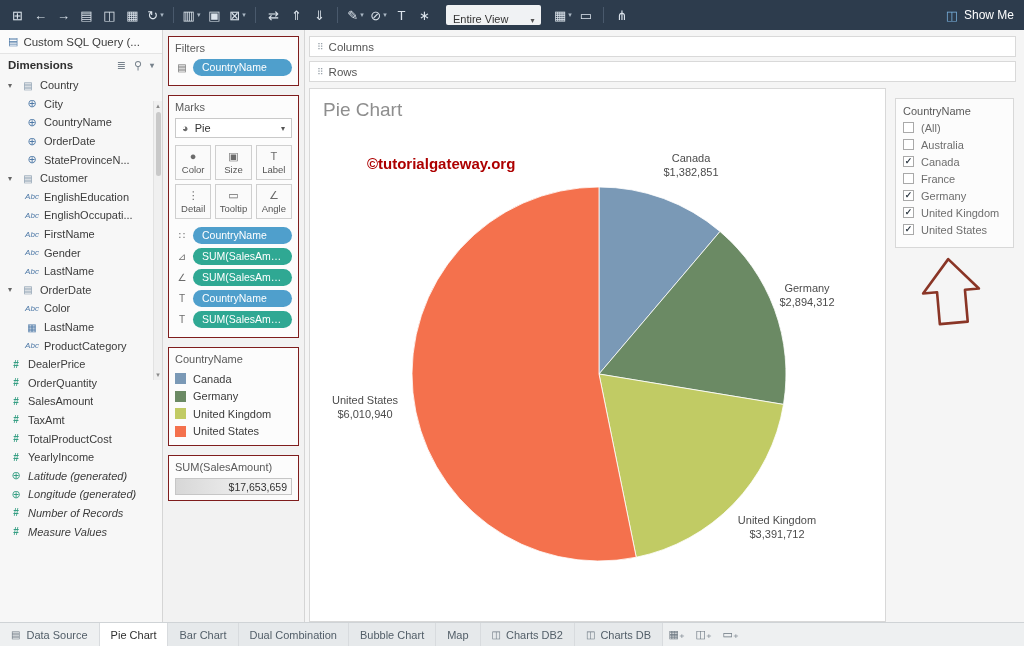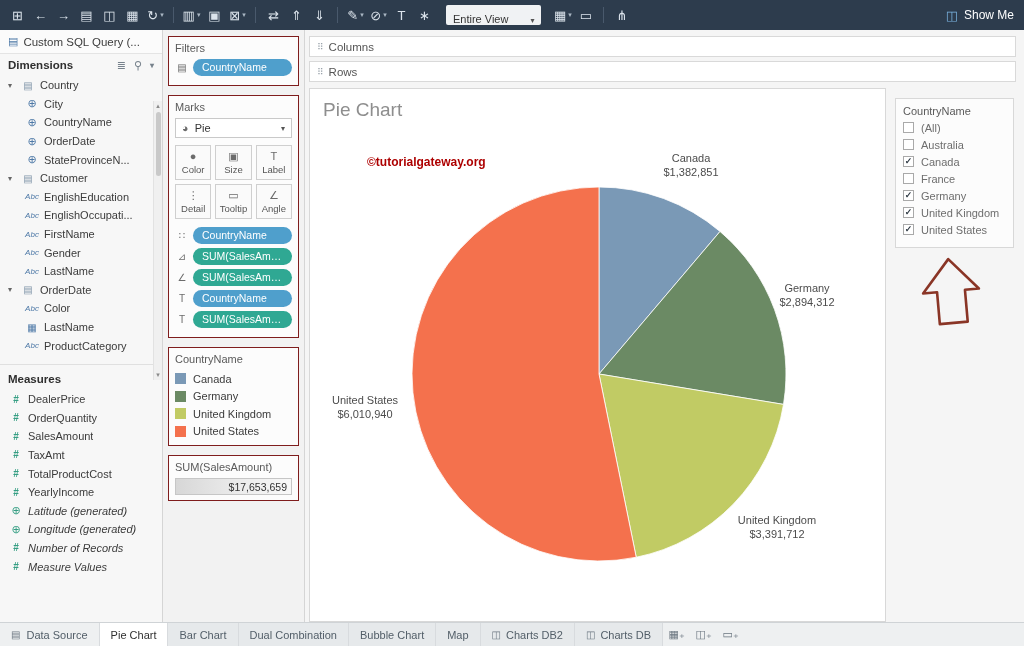--- a/index.html
+++ b/index.html
@@ -73,21 +73,21 @@
 
 .center{position:absolute;top:30px;left:305px;right:0;bottom:24px;background:#f5f5f5}
 .shelf{height:21px;margin:0 8px 0 4px;background:#fff;border:1px solid #d9d9d9;display:flex;align-items:center;gap:6px;padding:0 7px}
 .shelf.first{margin-top:6px}
 .shelf.second{margin-top:4px}
 .grip{color:#9aa3ab;font-size:9px;letter-spacing:-1px}
 .shelf-label{color:#555;font-size:11.5px}
 .work-row{display:flex;margin-top:6px;height:534px}
 .sheet{width:577px;margin-left:4px;background:#fff;border:1px solid #d8d8d8;position:relative;flex:none}
 .sheet-title{position:absolute;left:13px;top:10px;font-size:19px;color:#8e8e8e}
-.watermark{position:absolute;left:57px;top:66px;font-size:12px;font-weight:bold;color:#ad0000}
+.watermark{position:absolute;left:57px;top:66px;font-size:15px;font-weight:bold;color:#ad0000}
 .pie-wrap{position:absolute;left:101px;top:97px;width:376px;height:376px}
 .pl{position:absolute;text-align:center;color:#4c4c4c;line-height:14px;transform:translateX(-50%);white-space:nowrap;font-size:11px}
 .pl0{left:381px;top:62px}
 .pl1{left:497px;top:192px}
 .pl2{left:467px;top:424px}
 .pl3{left:55px;top:304px}
 .right-panel{flex:1;position:relative;padding:10px 10px 0 9px}
 .filter-card{background:#fcfcfc;border:1px solid #d8d8d8;padding:6px 7px}
 .chk-row{display:flex;align-items:flex-start;gap:7px;height:17px;color:#6e6e6e;cursor:pointer}
 .chk{width:11px;height:11px;border:1px solid #a9a9a9;background:#fff;display:flex;align-items:center;justify-content:center;font-size:9px;color:#2f3a44;font-weight:bold;flex:none;line-height:1}
@@ -262,23 +262,20 @@
         </div>
         <div class="tree-row d1">
           <span class="ficon f-date">▦</span>
           <span class="flabel">LastName</span>
         </div>
         <div class="tree-row d1">
           <span class="ficon f-abc">Abc</span>
           <span class="flabel">ProductCategory</span>
         </div>
       </div>
-    <div class="sec-head meas-head">
-      <span>Measures</span>
-    </div>
     <div id="measList">
         <div class="tree-row">
           <span class="ficon f-num green">#</span>
           <span class="flabel">DealerPrice</span>
         </div>
         <div class="tree-row">
           <span class="ficon f-num green">#</span>
           <span class="flabel">OrderQuantity</span>
         </div>
         <div class="tree-row">

